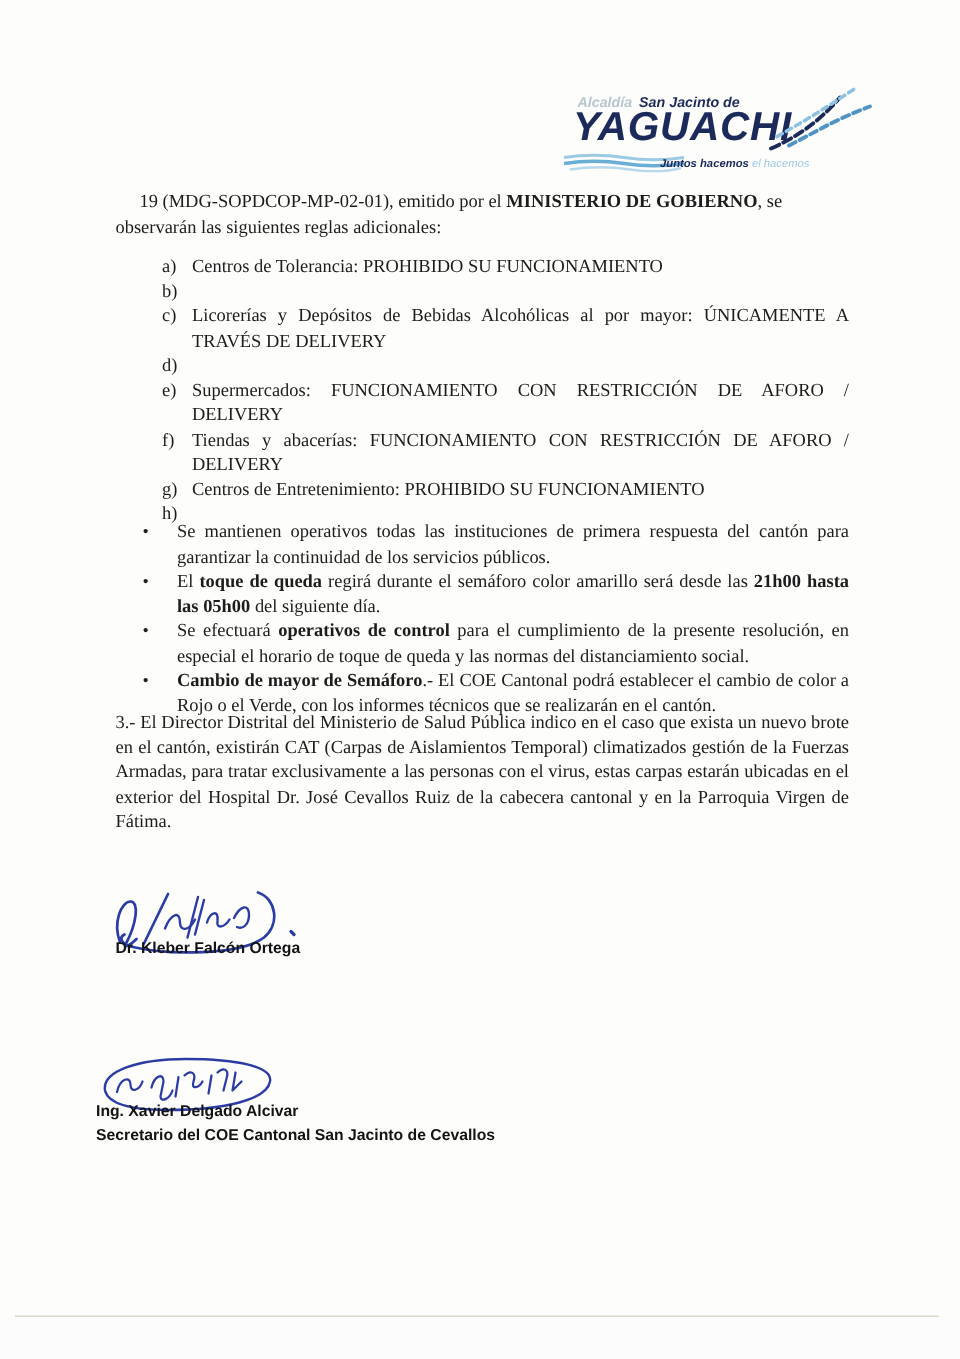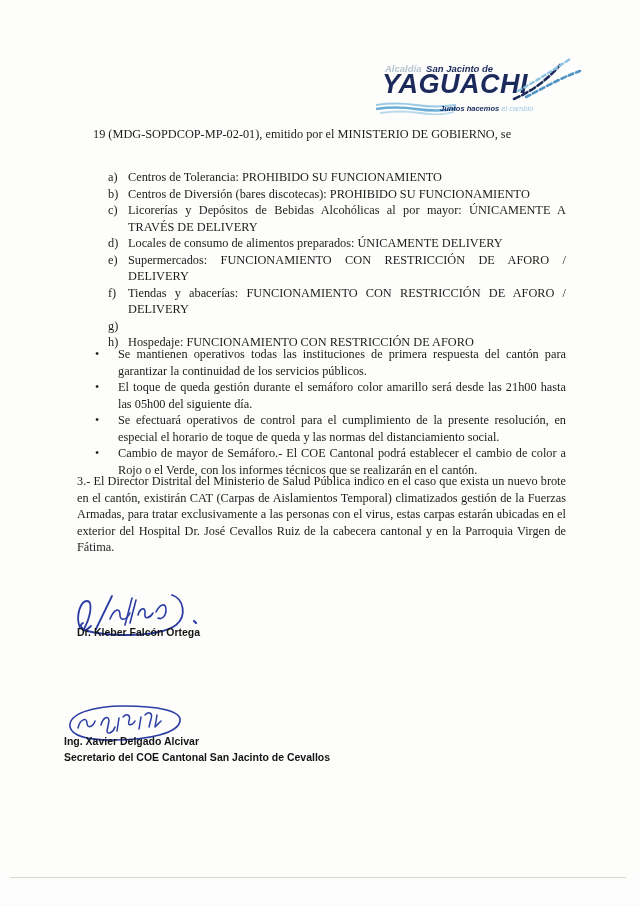--- a/index.html
+++ b/index.html
@@ -20,21 +20,21 @@
     font-family:"Liberation Sans", sans-serif; font-weight:700; font-style:italic;
     font-size:27px; line-height:27px; letter-spacing:0.5px; color:#1b2a5a; }
   .logo-rice { position:absolute; left:130px; top:-8px; }
   .logo-waves { position:absolute; left:-6px; top:39px; }
   .logo-tagline { position:absolute; left:58px; top:41px; white-space:nowrap;
     font-family:"Liberation Sans", sans-serif; font-size:7.5px; font-weight:700; font-style:italic; color:#1b2a5a; }
   .logo-tagline .light { color:#9fc9e4; font-weight:400; }
 
   
   .bodytext { font-size:12.3px; line-height:16.5px; text-align:justify; }
-  b { font-weight:400; }
+  b { font-weight:700; }
 
   .intro { position:absolute; left:77px; top:126px; width:489px; margin:0; text-indent:16px; }
 
   .lettered { position:absolute; left:77px; top:169px; width:489px; margin:0; padding:0; list-style:none; }
   .lettered li { display:flex; }
   .ltr { flex:0 0 20px; margin-left:31px; }
   .ltxt { flex:1; text-align:justify; }
 
   .bullets { position:absolute; left:77px; top:346px; width:489px; margin:0; padding:0; list-style:none; }
   .bullets li { display:flex; }
@@ -75,70 +75,69 @@
       <path d="M14 42 C30 34 46 24 68 16" stroke="#4f94c4" stroke-width="2.6" fill="none" stroke-linecap="round" stroke-dasharray="5 3"></path>
       <path d="M6 36 C24 26 40 16 58 4" stroke="#8ec2e0" stroke-width="2.4" fill="none" stroke-linecap="round" stroke-dasharray="4 3"></path>
     </svg>
     <svg class="logo-waves" width="80" height="13" viewBox="0 0 80 13">
       <path d="M0 3 Q20 0 40 3 T80 3" stroke="#9ccae4" stroke-width="2" fill="none"></path>
       <path d="M0 7 Q20 4 40 7 T80 7" stroke="#6aaed6" stroke-width="2.4" fill="none"></path>
       <path d="M4 11 Q24 8 44 11 T78 10" stroke="#b8d9ec" stroke-width="1.8" fill="none"></path>
     </svg>
     <div class="logo-tagline">
       <span>Juntos hacemos</span>
-      <span class="light">el cambio</span>
+      <span class="light">el hacemos</span>
     </div>
   </div>
 
   <p class="intro bodytext">
     <span>19 (MDG-SOPDCOP-MP-02-01), emitido por el </span><b>MINISTERIO DE GOBIERNO</b><span>, se</span><br>
+    <span>observarán las siguientes reglas adicionales:</span>
   </p>
 
   <ol class="lettered bodytext">
     <li>
         <span class="ltr">a)</span>
         <span class="ltxt">Centros de Tolerancia: PROHIBIDO SU FUNCIONAMIENTO</span>
       </li>
     <li>
         <span class="ltr">b)</span>
-        <span class="ltxt">Centros de Diversión (bares discotecas): PROHIBIDO SU FUNCIONAMIENTO</span>
       </li>
     <li>
         <span class="ltr">c)</span>
         <span class="ltxt">Licorerías y Depósitos de Bebidas Alcohólicas al por mayor: ÚNICAMENTE A TRAVÉS DE DELIVERY</span>
       </li>
     <li>
         <span class="ltr">d)</span>
-        <span class="ltxt">Locales de consumo de alimentos preparados: ÚNICAMENTE DELIVERY</span>
       </li>
     <li>
         <span class="ltr">e)</span>
         <span class="ltxt">Supermercados: FUNCIONAMIENTO CON RESTRICCIÓN DE AFORO / DELIVERY</span>
       </li>
     <li>
         <span class="ltr">f)</span>
         <span class="ltxt">Tiendas y abacerías: FUNCIONAMIENTO CON RESTRICCIÓN DE AFORO / DELIVERY</span>
       </li>
     <li>
         <span class="ltr">g)</span>
+        <span class="ltxt">Centros de Entretenimiento: PROHIBIDO SU FUNCIONAMIENTO</span>
       </li>
     <li>
         <span class="ltr">h)</span>
-        <span class="ltxt">Hospedaje: FUNCIONAMIENTO CON RESTRICCIÓN DE AFORO</span>
       </li>
   </ol>
 
   <ul class="bullets bodytext">
     <li>
       <span class="blt">•</span>
       <span class="btxt"><span>Se mantienen operativos todas las instituciones de primera respuesta del cantón para garantizar la continuidad de los servicios públicos.</span></span>
     </li>
     <li>
       <span class="blt">•</span>
-      <span class="btxt"><span>El </span><b>toque de queda</b><span> gestión durante el semáforo color amarillo será desde las </span><b>21h00 hasta las 05h00</b><span> del siguiente día.</span></span>
+      <span class="btxt"><span>El </span><b>toque de queda</b><span> regirá durante el semáforo color amarillo será desde las </span><b>21h00 hasta las 05h00</b><span> del siguiente día.</span></span>
     </li>
     <li>
       <span class="blt">•</span>
       <span class="btxt"><span>Se efectuará </span><b>operativos de control</b><span> para el cumplimiento de la presente resolución, en especial el horario de toque de queda y las normas del distanciamiento social.</span></span>
     </li>
     <li>
       <span class="blt">•</span>
       <span class="btxt"><b>Cambio de mayor de Semáforo</b><span>.- El COE Cantonal podrá establecer el cambio de color a Rojo o el Verde, con los informes técnicos que se realizarán en el cantón.</span></span>
     </li>
   </ul>

